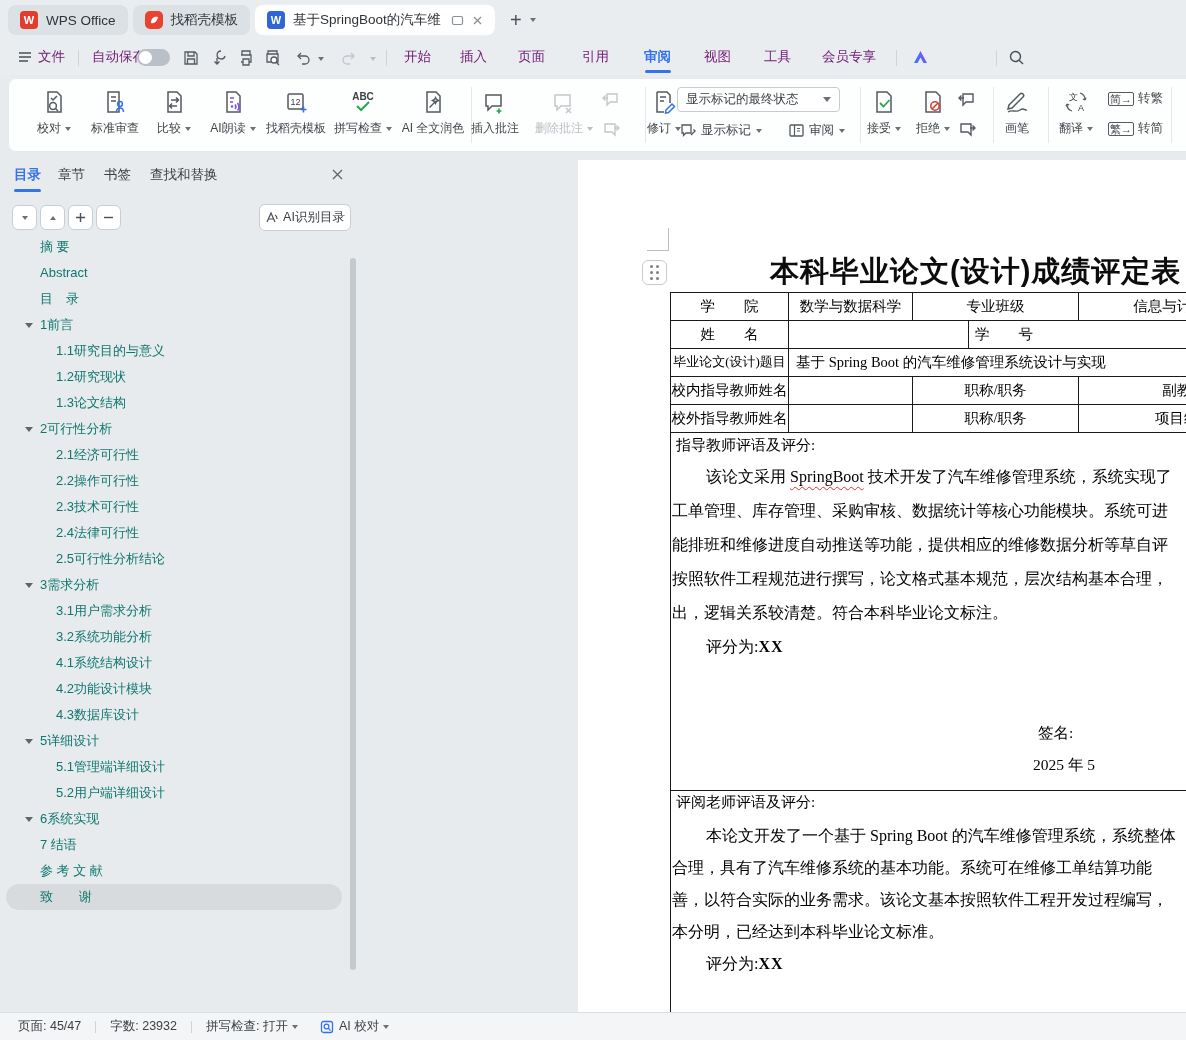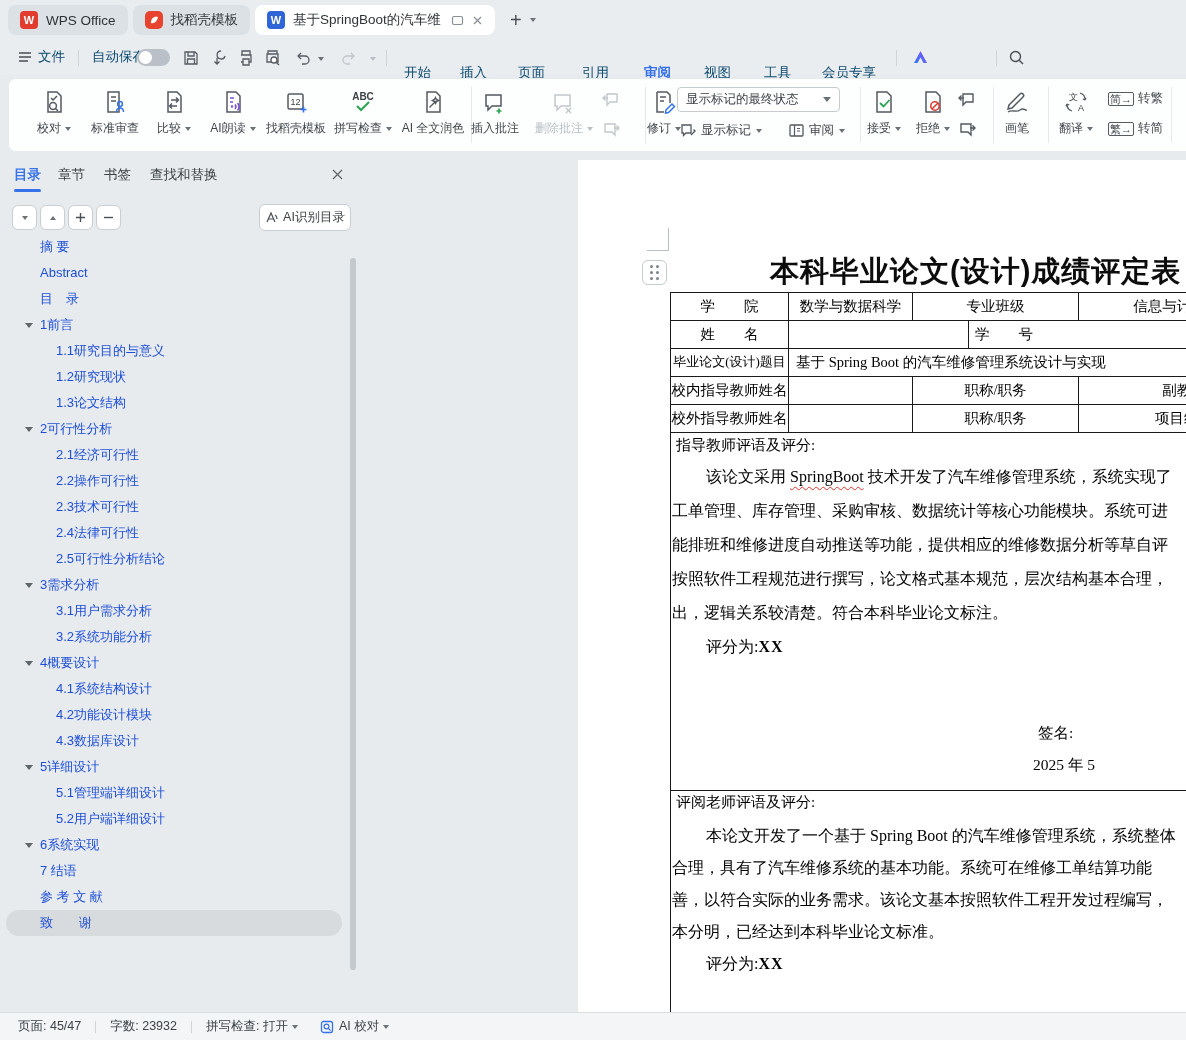--- a/index.html
+++ b/index.html
@@ -19,21 +19,21 @@
   .ttab.active { background:#ffffff; }
   .tico { width:18px; height:18px; border-radius:4px; color:#fff; font-size:11px; font-weight:bold;
     display:flex; align-items:center; justify-content:center; margin-right:8px; flex:0 0 auto; }
   .doclabel { max-width:148px; overflow:hidden; white-space:nowrap; }
   .tab-mini { margin-left:8px; color:#8a9096; display:flex; align-items:center; }
   .plus-btn { font-size:20px; color:#4a4f55; margin:0 6px 0 10px; line-height:20px; }
   
   #menubar { position:absolute; left:0; top:40px; width:1186px; height:35px; background:#e9edf0;
     font-size:13.5px; }
   .vdiv { position:absolute; width:1px; height:16px; background:#cfd4d8; top:10px; }
-  .mitem { position:absolute; top:8px; font-size:13.5px; color:#0c4a6e; }
+  .mitem { position:absolute; top:8px; font-size:13.5px; color:#701a75; }
   .mitem.active { color:#3672e9; font-weight:bold; }
   .mitem.active::after { content:""; position:absolute; left:50%; transform:translateX(-50%);
     bottom:-7px; width:26px; height:3px; border-radius:2px; background:#3672e9; }
   .toggle { position:absolute; left:137px; top:9px; width:33px; height:17px; border-radius:9px;
     background:#b9c0c7; }
   .toggle .knob { position:absolute; left:2px; top:2px; width:13px; height:13px; border-radius:50%; background:#fff; }
   .qicon { position:absolute; top:9px; width:18px; height:18px; }
   .qicon svg { width:18px; height:18px; }
   
   #ribboncard { position:absolute; left:8px; top:78px; width:1186px; height:74px;
@@ -54,21 +54,21 @@
   .stab { position:absolute; top:6px; font-size:13.5px; color:#3c4043; }
   .stab.active { color:#3672e9; font-weight:bold; }
   .stab.active::after { content:""; position:absolute; left:0; right:0; bottom:-8px; height:3px;
     border-radius:2px; background:#3672e9; }
   .sqbtn { position:absolute; top:45px; width:25px; height:25px; background:#fff; border:1px solid #c9ced2;
     border-radius:6px; display:flex; align-items:center; justify-content:center; }
   .aibtn { position:absolute; left:259px; top:44px; width:92px; height:27px; background:#fff;
     border:1px solid #c9ced2; border-radius:6px; font-size:12.5px; color:#3c4146;
     display:flex; align-items:center; justify-content:center; gap:4px; }
   #toclist { position:absolute; left:0; top:74px; width:348px; height:778px; overflow:hidden; }
-  .toc-item { position:relative; height:26px; line-height:26px; font-size:13px; color:#1d4ed8; white-space:nowrap; }
+  .toc-item { position:relative; height:26px; line-height:26px; font-size:13px; color:#0f766e; white-space:nowrap; }
   .toc-item .toc-arrow { display:none; position:absolute; left:25px; top:11px; width:0; height:0;
     border-left:4px solid transparent; border-right:4px solid transparent; border-top:5px solid #5f6569; }
   .toc-item.has-arrow .toc-arrow { display:block; }
   .toc-item.lv0 .toc-label { margin-left:40px; }
   .toc-item.lv1 .toc-label { margin-left:56px; }
   .toc-item.selected { background:#d7dbde; border-radius:13px; margin:0 6px; }
   .toc-item.selected .toc-label { margin-left:34px; }
   #sidescroll { position:absolute; left:350px; top:98px; width:6px; height:712px; background:#c3c9cd; border-radius:3px; }
   
   #page { position:absolute; left:578px; top:160px; width:608px; height:852px; background:#ffffff;
@@ -174,21 +174,21 @@
   <span class="chev abs" style="left:314px; top:17px;"></span>
   <span class="qicon" style="left:340px;">
     <svg viewBox="0 0 18 18">
         <path d="M14 7 h-7 a4 4 0 0 0 0 8 h3" fill="none" stroke="#c0c5ca" stroke-width="1.3"></path>
         <path d="M11 4 L14 7 L11 10" fill="none" stroke="#c0c5ca" stroke-width="1.3"></path>
       </svg>
   </span>
   <span class="chev abs grey" style="left:366px; top:17px;"></span>
   <span class="vdiv" style="left:386px;"></span>
 
-  <div class="abs" style="left:392px; top:16px; width:500px; height:35px;">
+  <div class="abs" style="left:392px; top:0; width:500px; height:35px;">
     <span class="mitem" style="left: 12px;"><i class="mlabel" style="font-style:normal">开始</i></span>
       <span class="mitem" style="left: 68px;"><i class="mlabel" style="font-style:normal">插入</i></span>
       <span class="mitem" style="left: 126px;"><i class="mlabel" style="font-style:normal">页面</i></span>
       <span class="mitem" style="left: 190px;"><i class="mlabel" style="font-style:normal">引用</i></span>
       <span class="mitem active" style="left: 252px;"><i class="mlabel" style="font-style:normal">审阅</i></span>
       <span class="mitem" style="left: 312px;"><i class="mlabel" style="font-style:normal">视图</i></span>
       <span class="mitem" style="left: 372px;"><i class="mlabel" style="font-style:normal">工具</i></span>
       <span class="mitem" style="left: 430px;"><i class="mlabel" style="font-style:normal">会员专享</i></span>
   </div>
 
@@ -528,24 +528,20 @@
         <span class="toc-arrow"></span>
         <span class="toc-label">3需求分析</span>
       </div>
       <div class="toc-item lv1">
         
         <span class="toc-label">3.1用户需求分析</span>
       </div>
       <div class="toc-item lv1">
         
         <span class="toc-label">3.2系统功能分析</span>
-      </div>
-      <div class="toc-item has-arrow lv0">
-        <span class="toc-arrow"></span>
-        <span class="toc-label">4概要设计</span>
       </div>
       <div class="toc-item lv1">
         
         <span class="toc-label">4.1系统结构设计</span>
       </div>
       <div class="toc-item lv1">
         
         <span class="toc-label">4.2功能设计模块</span>
       </div>
       <div class="toc-item lv1">

